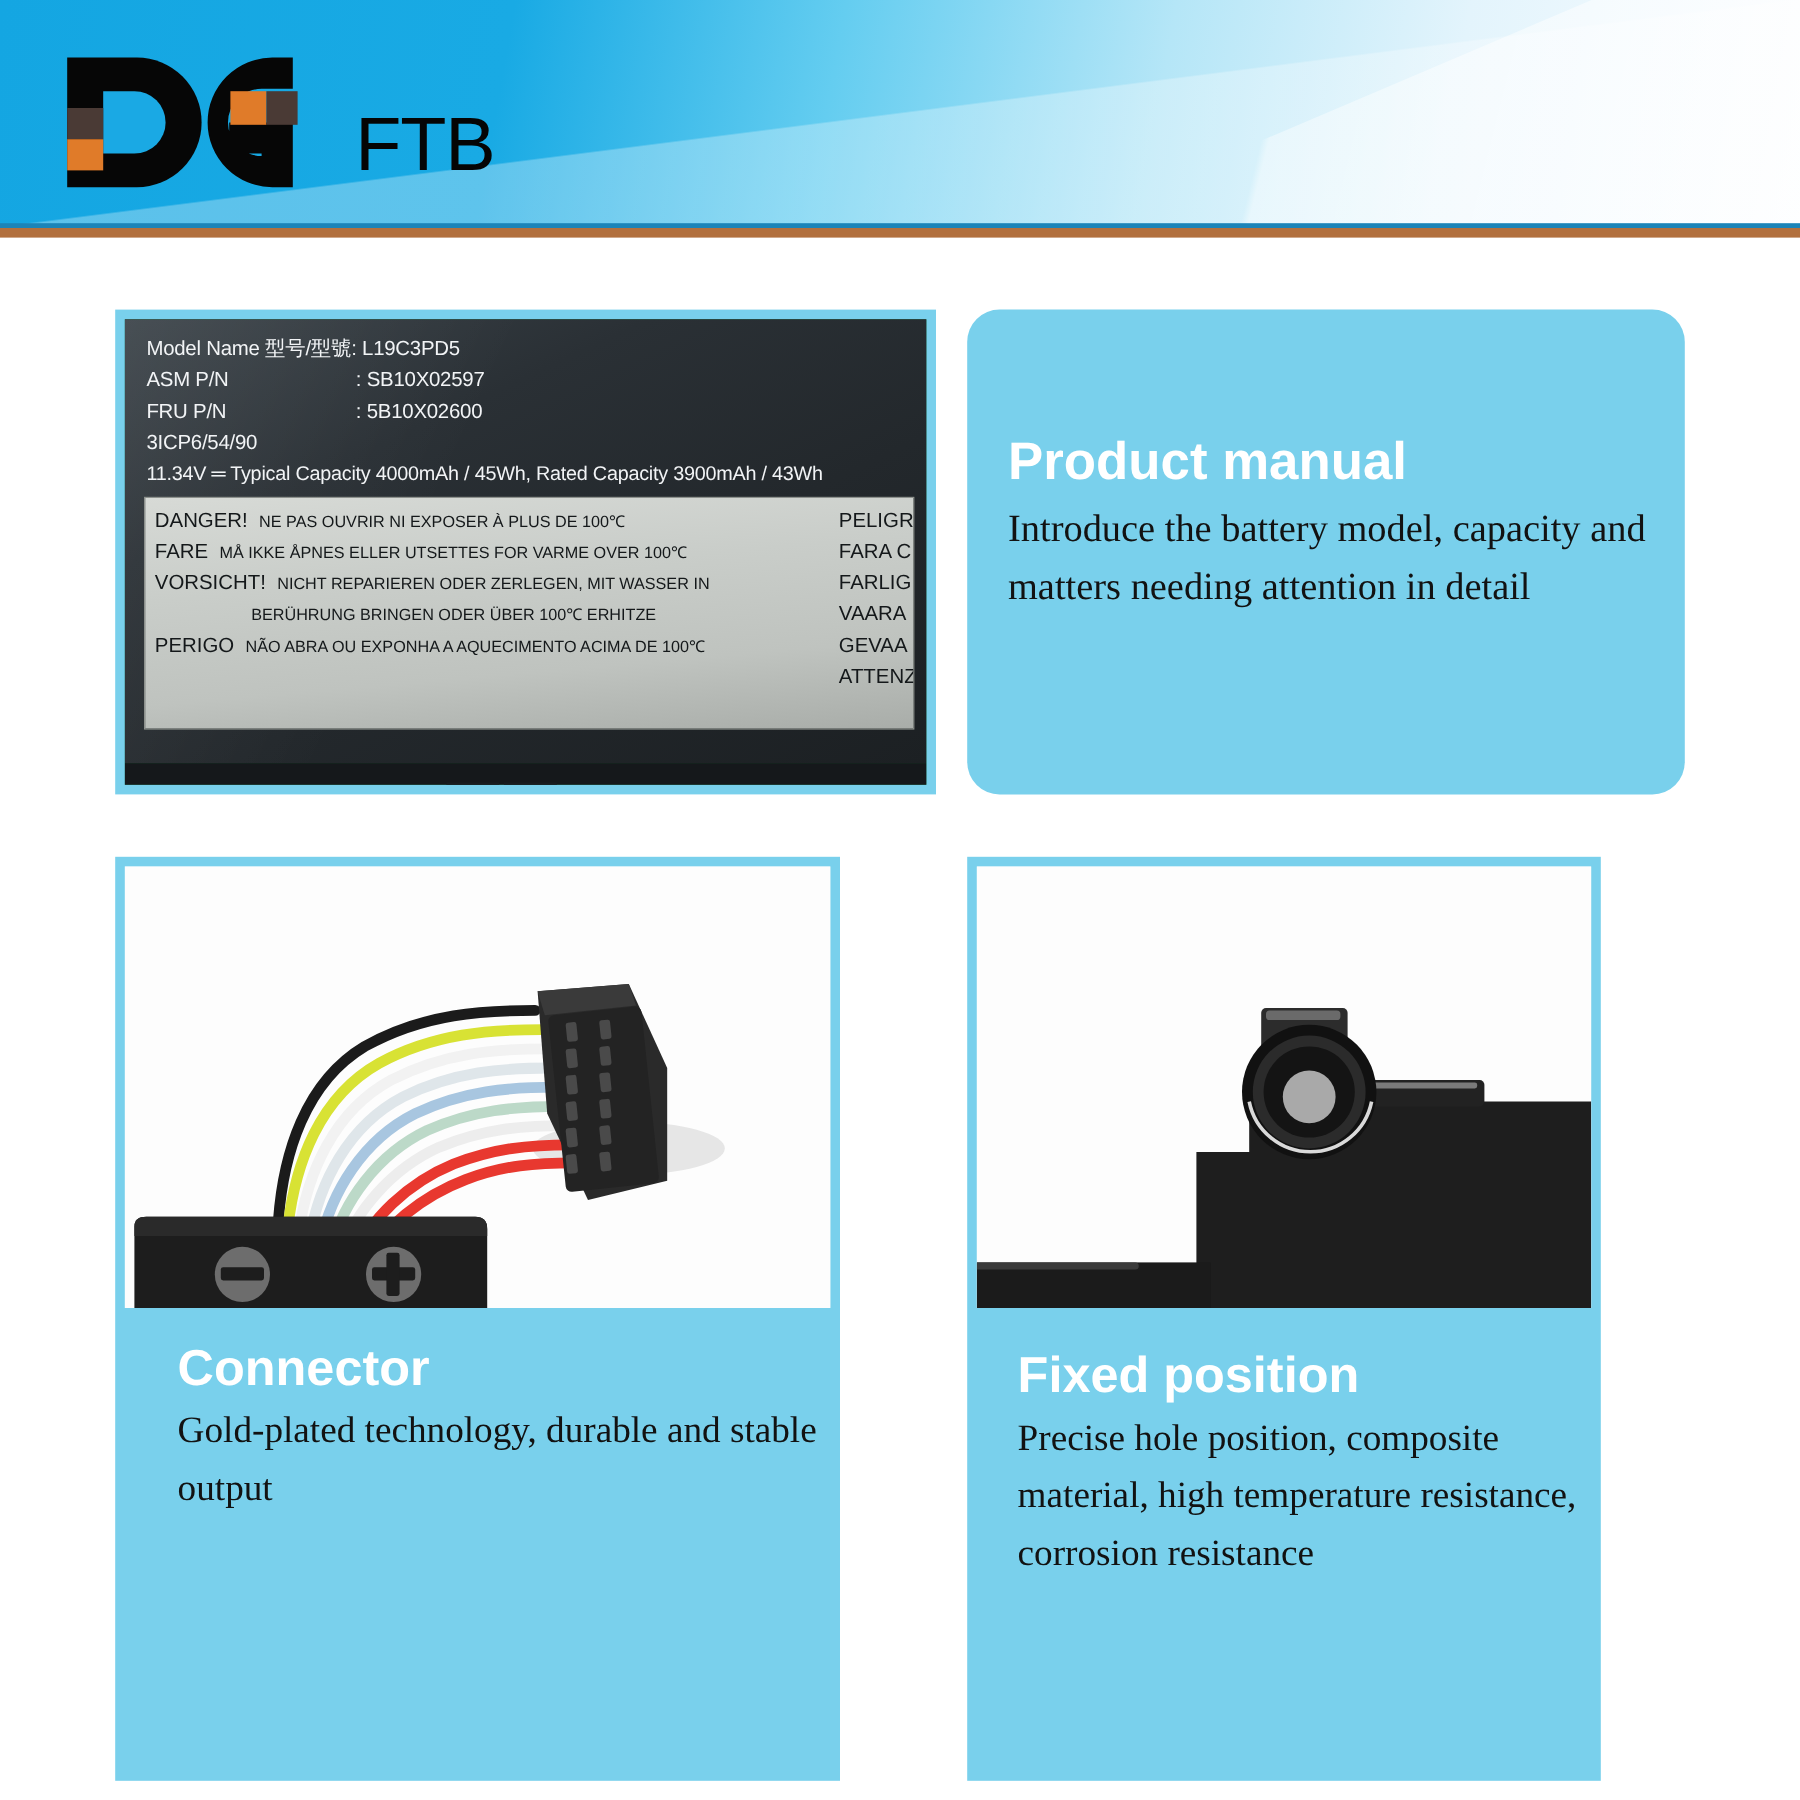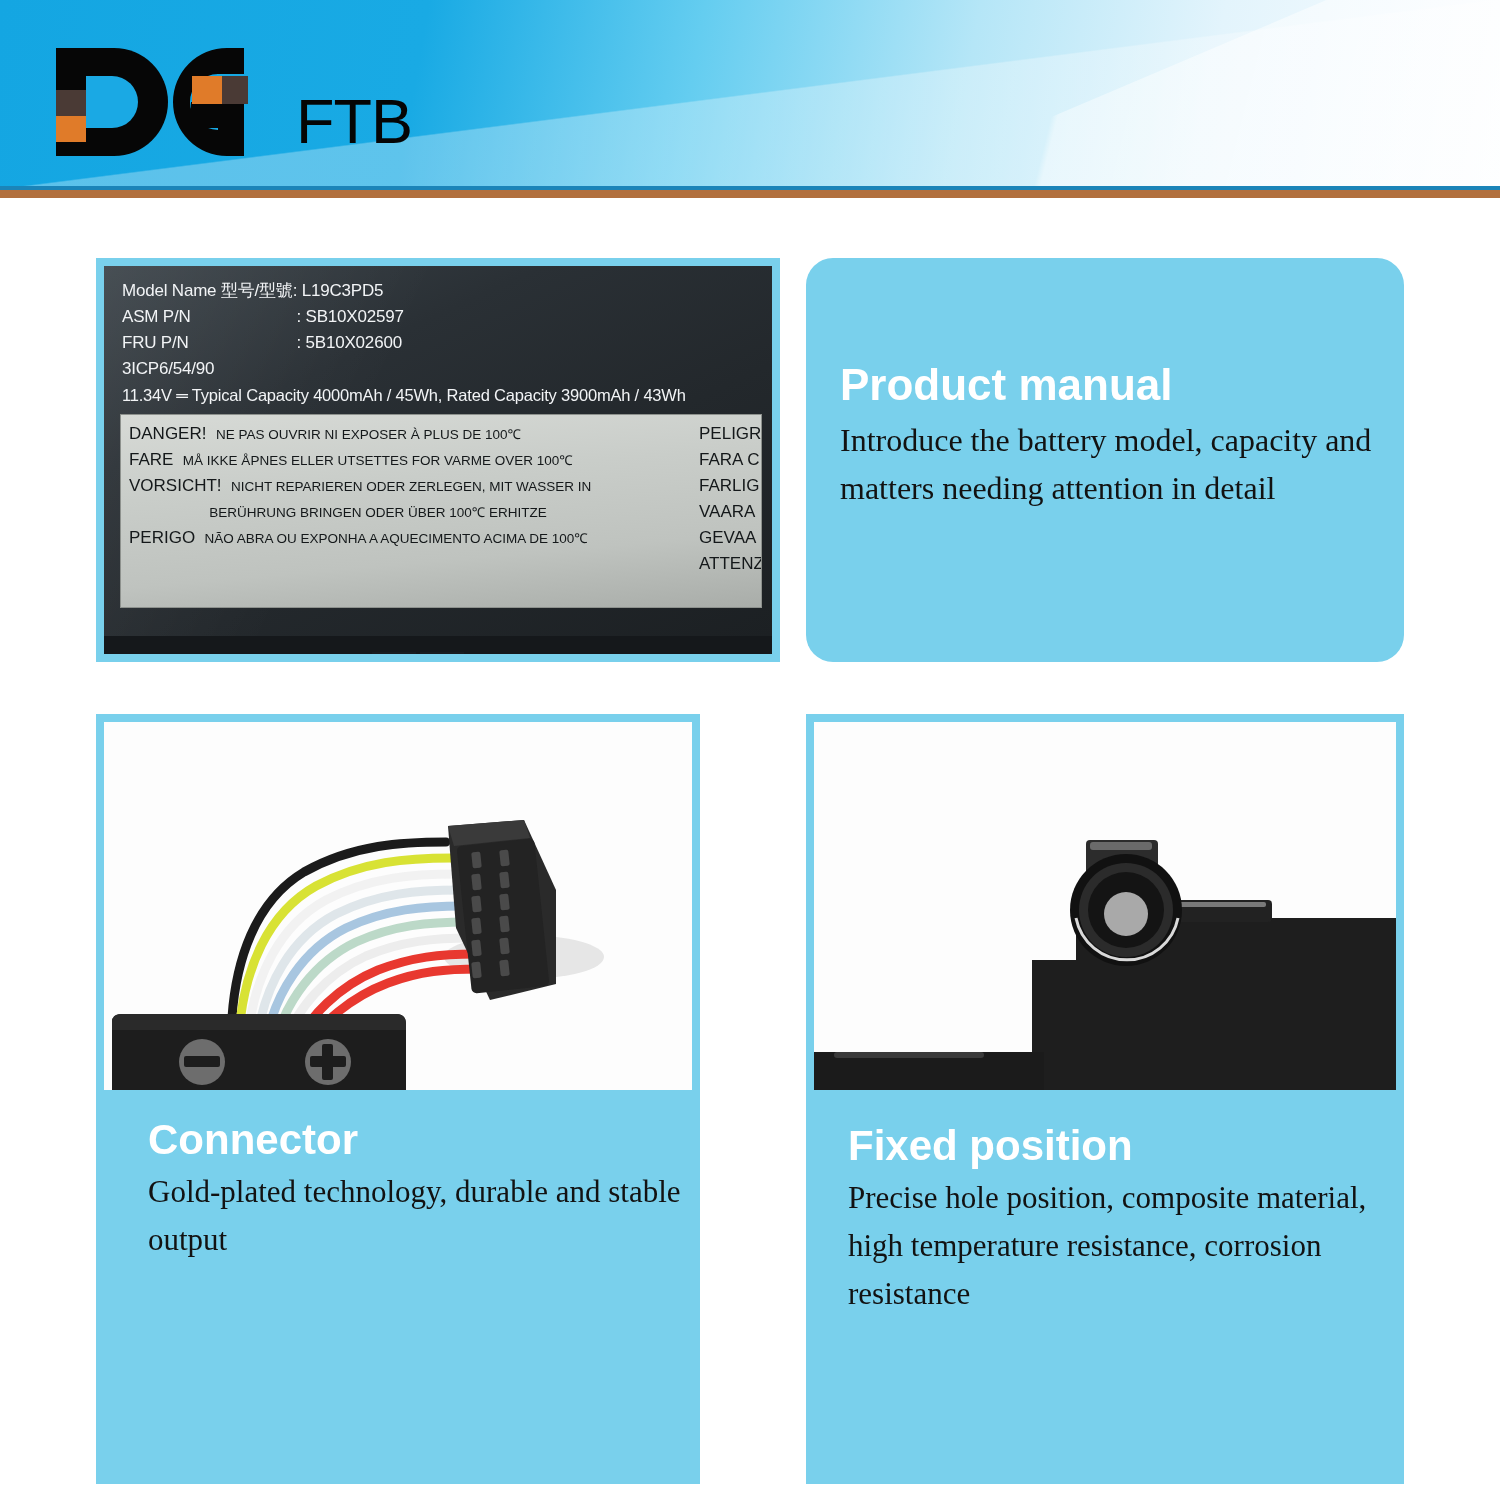--- a/index.html
+++ b/index.html
@@ -237,21 +237,21 @@
     position: absolute;
     left: 52px;
     top: 392px;
     right: 18px;
     margin-top: 12px;
   }
 
   
   #card-fixed {
     left: 806px; top: 714px;
-    width: 598px; height: 770px;
+    width: 528px; height: 770px;
     padding: 8px 8px 0 8px;
   }
   #fixed-photo {
     width: 100%;
     height: 368px;
     background: #ffffff;
   }
   .fixed-text {
     position: absolute;
     left: 42px;

